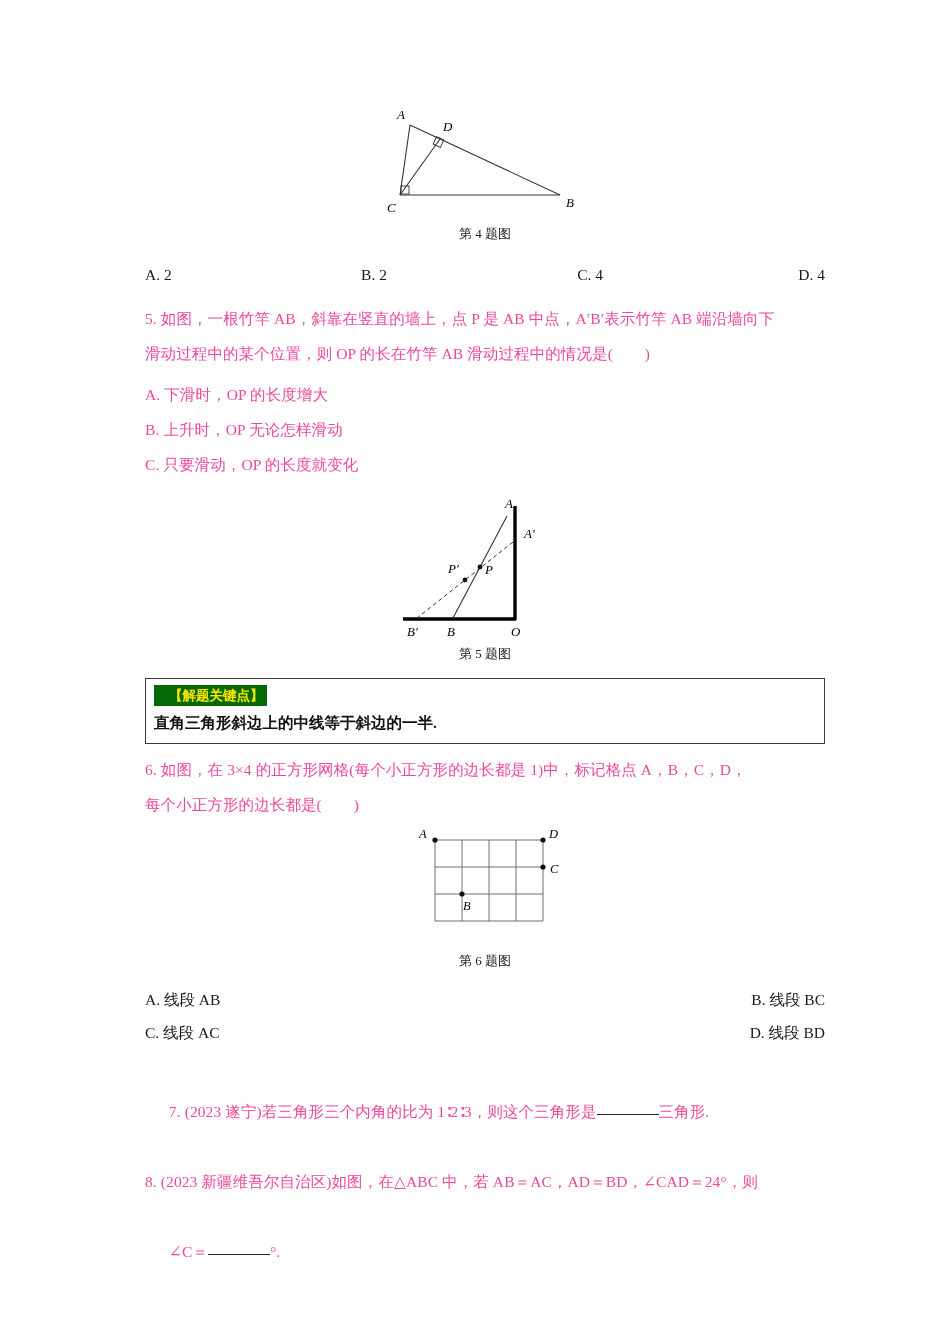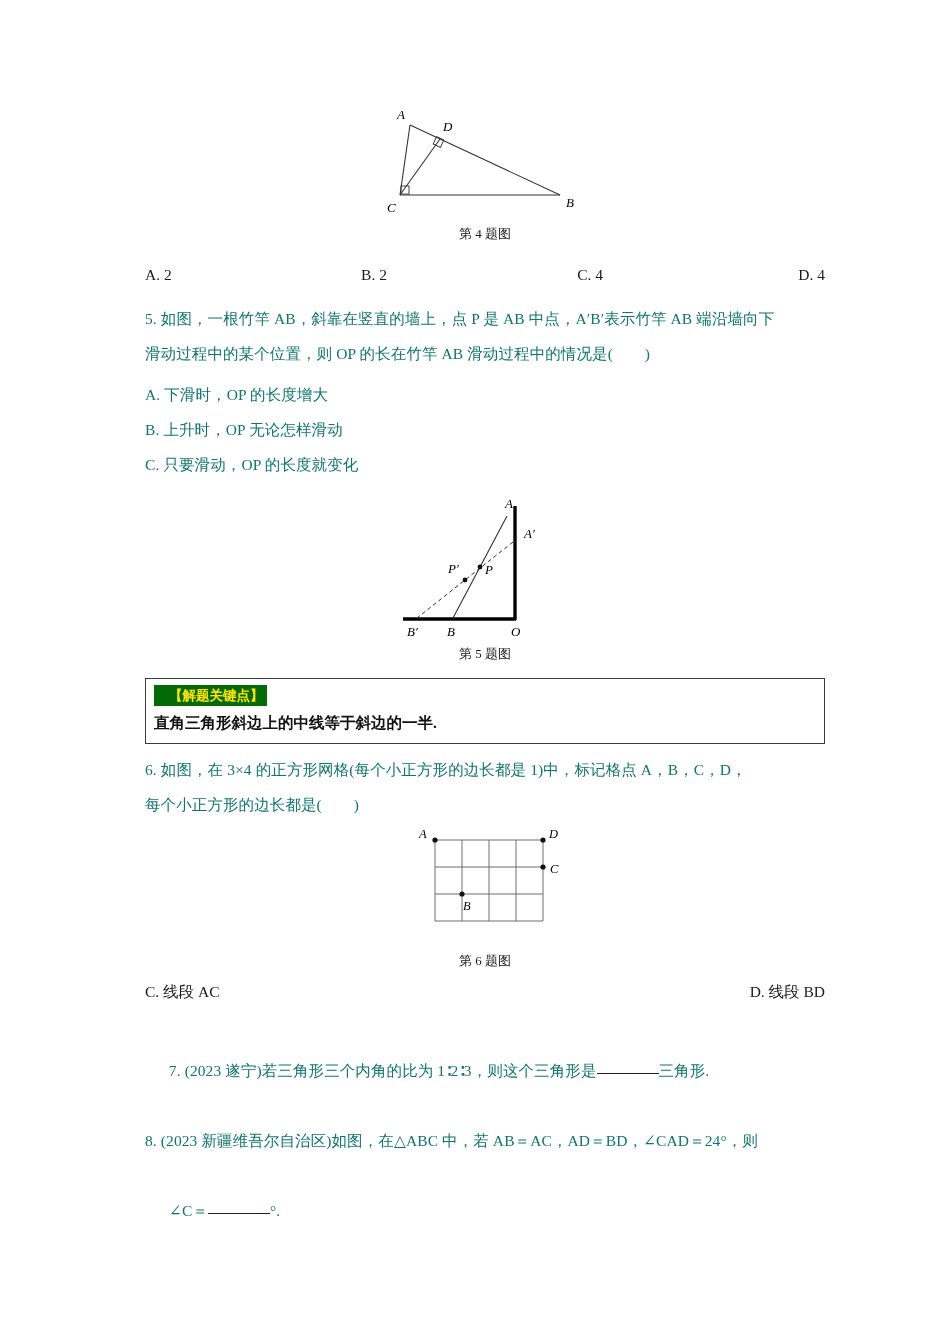--- a/index.html
+++ b/index.html
@@ -24,21 +24,21 @@
   .content {
     position: absolute;
     left: 145px;
     top: 0;
     width: 680px;
   }
   
   .qline {
     font-size: 15.5px;
     line-height: 35px;
-    color: #0f766e;
+    color: #ec4899;
     white-space: pre-wrap;
     letter-spacing: 0.1px;
   }
   .opts-row {
     display: flex;
     font-size: 15.5px;
     line-height: 33px;
     justify-content: space-between;
   }
   .opt {
@@ -187,20 +187,24 @@
         <circle cx="148" cy="41" r="2.6" fill="#111"></circle>
         <circle cx="67" cy="68" r="2.6" fill="#111"></circle>
         <text x="24" y="12" font-size="12.5">A</text>
         <text x="154" y="12" font-size="12.5">D</text>
         <text x="155" y="47" font-size="12.5">C</text>
         <text x="68" y="84" font-size="12.5">B</text>
       </svg>
       <div class="figcap" style="margin-top:6px;">第 6 题图</div>
     </div>
 
+    <div class="opts-row" style="margin-top:8px;">
+      <div class="opt" style="width:148px;">A. 线段 AB</div>
+      <div class="opt">B. 线段 BC</div>
+    </div>
     <div class="opts-row">
       <div class="opt" style="width:148px;">C. 线段 AC</div>
       <div class="opt">D. 线段 BD</div>
     </div>
 
     <div class="qline" style="margin-top:10px;">
       <span>7. (2023 遂宁)若三角形三个内角的比为 1∶2∶3，则这个三角形是</span><span class="fillblank"></span><span>三角形.</span>
     </div>
 
     <div class="qline">8. (2023 新疆维吾尔自治区)如图，在△ABC 中，若 AB＝AC，AD＝BD，∠CAD＝24°，则</div>

